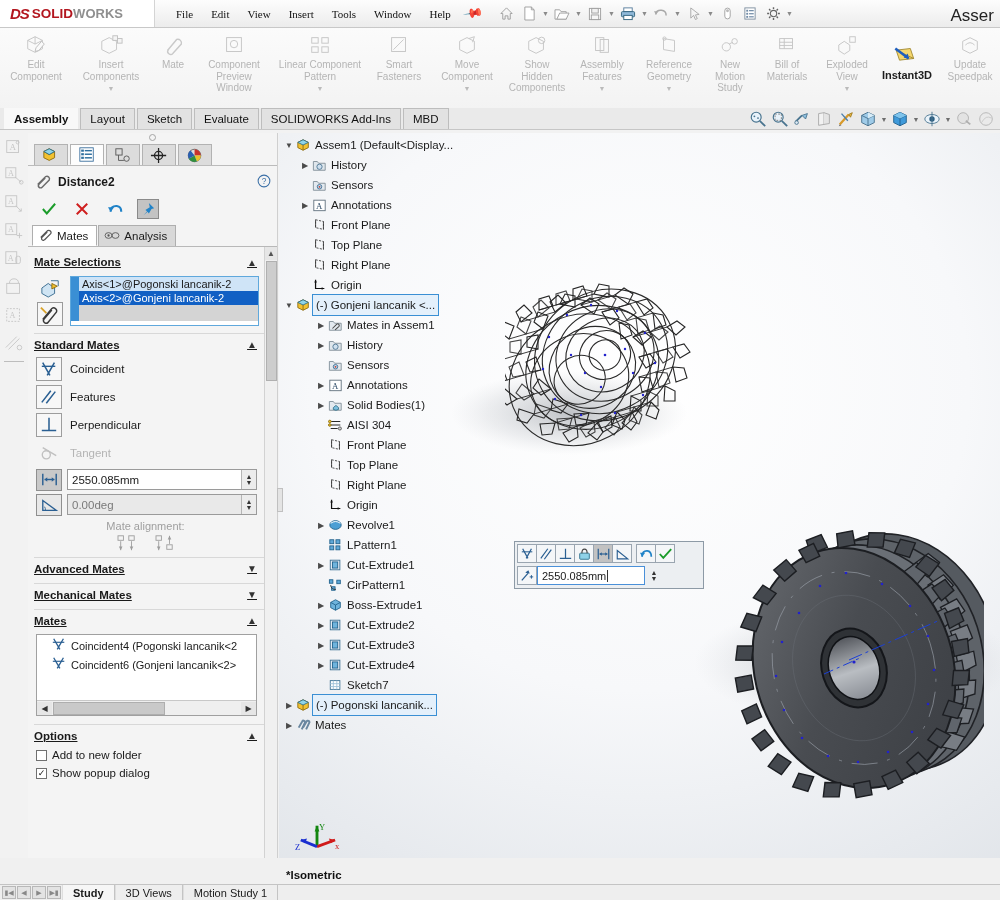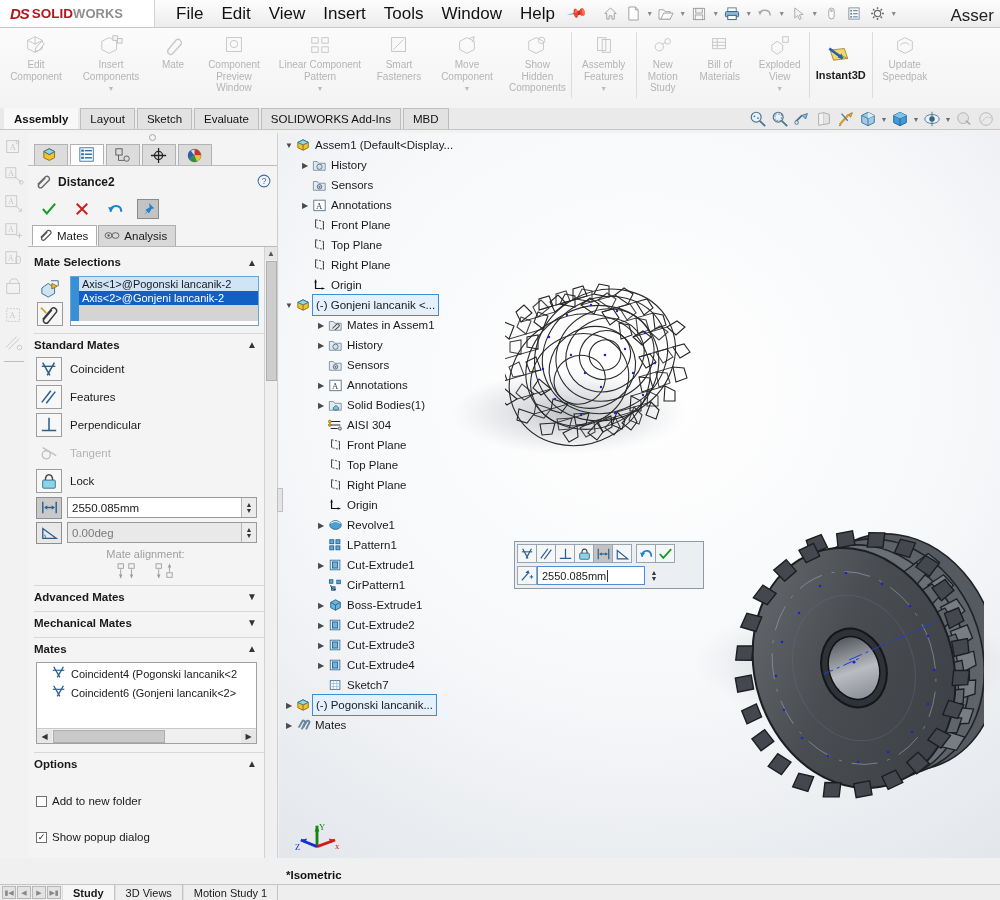--- a/index.html
+++ b/index.html
@@ -24,21 +24,21 @@
     width:155px; height:27px; background:#fff;
     border-right:1px solid #d4d4d4;
     display:flex; align-items:center; padding-left:10px;
   }
   .logo-ds { color:#b3161f; font-weight:bold; font-size:15px;
     font-style:italic; letter-spacing:-1px; margin-right:3px; font-family:"Liberation Sans",sans-serif;}
   .logo-solid { color:#b3161f; font-weight:bold; font-size:13.5px; letter-spacing:0px;}
   .logo-works { color:#8f8f8f; font-weight:bold; font-size:13px;}
   .menu-items { display:flex; align-items:center; margin-left:12px; }
   .menu-item {
-    padding:4px 9px; font-size:17px; color:#111; cursor:default;
+    padding:4px 9px; font-size:11px; color:#111; cursor:default;font-family:Liberation Serif, serif;
   }
   .pin-icon { margin-left:5px; color:#2079c4; font-size:13px; transform:rotate(35deg); display:inline-block;}
   .qtoolbar { display:flex; align-items:center; margin-left:14px; gap:1px; }
   .qt-btn { width:22px; height:22px; display:flex; align-items:center; justify-content:center;
      color:#9a9a9a; }
   .qt-caret { font-size:7px; color:#8a8a8a; width:9px; text-align:center;}
   .doc-title { position:absolute; right:6px; top:6px; font-size:17px; color:#222; }
 
   
   .ribbon {
@@ -118,21 +118,21 @@
   .pm-body { flex:1; overflow:hidden; position:relative; background:#f4f4f4; }
   .pm-scroll { position:absolute; right:0; top:0; width:13px; height:100%;
      background:#f0f0f0; border-left:1px solid #d2d2d2; }
   .pm-scroll-up, .pm-scroll-dn { height:13px; display:flex; align-items:center; justify-content:center;
      font-size:8px; color:#555; background:#e6e6e6; }
   .pm-scroll-thumb { position:absolute; top:14px; left:1px; width:11px; height:120px;
      background:#cdcdcd; border:1px solid #b0b0b0;}
   .pm-content { width:237px; padding:0 0 0 6px; }
 
   .sect-hdr { display:flex; align-items:center; height:22px; font-weight:bold; font-size:11.5px;
-     border-top:1px solid #d8d8d8; margin-top:4px; padding-right:8px; }
+     border-top:1px solid #d8d8d8; margin-top:4px; padding-right:8px;text-decoration:underline; }
   .sect-hdr .chev { margin-left:auto; font-size:10px; color:#333; }
   .sect-hdr.nobord { border-top:none; }
 
   .mate-sel-row { display:flex; gap:4px; padding:3px 6px 3px 0; }
   .mate-sel-icons { width:32px; display:flex; flex-direction:column; gap:2px; align-items:center;}
   .ms-ibtn { width:26px; height:24px; display:flex; align-items:center; justify-content:center; }
   .ms-ibtn.boxed { border:1px solid #9a9a9a; background:#f6f6f6; }
   .mate-listbox { flex:1; border:1px solid #5fa8dc; background:#fff; padding:0; }
   .mate-listbox .lb-inner { display:flex; }
   .lb-bluebar { width:8px; background:#3a8fd4; }
@@ -167,21 +167,21 @@
   .mates-box { border:1px solid #a0a0a0; background:#fff; height:82px; margin:3px 8px 0 2px;
     position:relative; overflow:hidden; }
   .mb-item { display:flex; align-items:center; gap:4px; font-size:11px; padding:2px 2px 0 14px;
     white-space:nowrap; }
   .mb-hscroll { position:absolute; left:0; bottom:0; width:100%; height:15px;
     background:#efefef; border-top:1px solid #c8c8c8; display:flex; align-items:center; }
   .mb-arrow { width:15px; height:13px; display:flex; align-items:center; justify-content:center;
     font-size:8px; color:#333; background:#e6e6e6;}
   .mb-thumb { height:13px; width:112px; background:#c9c9c9; border:1px solid #aeaeae; margin-left:1px;}
 
-  .chk-row { display:flex; align-items:center; gap:5px; height:18px; font-size:11.5px; padding-left:2px;margin-top:18px;}
+  .chk-row { display:flex; align-items:center; gap:5px; height:18px; font-size:11.5px; padding-left:2px;}
   .chk { width:11px; height:11px; border:1px solid #707070; background:#fff;
     display:flex; align-items:center; justify-content:center; font-size:9px; color:#111; line-height:9px;}
 
   
   .tree {
     position:absolute; left:279px; top:133px; width:205px; height:725px;
     background:transparent; overflow:hidden; padding-top:2px;
   }
   .tnode { display:flex; align-items:center; height:20px; font-size:11.5px; white-space:nowrap; }
   .texp { width:12px; text-align:center; font-size:8px; color:#4a4a4a; flex:none;}
@@ -427,20 +427,30 @@
       <span class="rb-ico">
         <svg width="26" height="22" viewBox="0 0 28 24">
             <rect x="7" y="4" width="9" height="14" fill="none" stroke="#c4c4c4"></rect>
             <rect x="12" y="6" width="9" height="14" fill="none" stroke="#c4c4c4"></rect>
           </svg>
       </span>
       <span class="rb-lbl">Assembly<br>Features</span>
       <span class="rb-caret">▼</span>
     </div>
 
+    <div class="rb-btn" style="min-width:70px">
+      <span class="rb-ico">
+        <svg width="26" height="22" viewBox="0 0 28 24">
+            <path d="M8 5 L20 7 L20 19 L8 17 Z" fill="none" stroke="#c4c4c4"></path>
+            <circle cx="9" cy="5" r="1.8" fill="none" stroke="#c4c4c4"></circle>
+          </svg>
+      </span>
+      <span class="rb-lbl">Reference<br>Geometry</span>
+      <span class="rb-caret">▼</span>
+    </div>
 
     <div class="rb-sep"></div>
 
     <div class="rb-btn" style="min-width:52px">
       <span class="rb-ico">
         <svg width="26" height="22" viewBox="0 0 28 24">
             <circle cx="10" cy="14" r="4.5" fill="none" stroke="#c4c4c4"></circle>
             <circle cx="19" cy="8" r="3" fill="none" stroke="#c4c4c4"></circle>
             <path d="M13 11 L17 9" stroke="#c4c4c4"></path>
           </svg>
@@ -822,29 +832,20 @@
           <span class="mate-ico plain">
             <svg width="20" height="18" viewBox="0 0 22 20">
                 <circle cx="8" cy="12" r="4.5" fill="none" stroke="#c0c0c0" stroke-width="1.5"></circle>
                 <path d="M4 4 L19 13" stroke="#c0c0c0" stroke-width="1.5"></path>
               </svg>
           </span>
           <span class="mate-lbl dim">Tangent</span>
         </div>
 
 
-        <div class="mate-row">
-          <span class="mate-ico">
-            <svg width="20" height="18" viewBox="0 0 22 20">
-                <rect x="4" y="9" width="14" height="9" rx="1" fill="#8fd2e8" stroke="#2a6f8c"></rect>
-                <path d="M7 9 Q7 3 11 3 Q15 3 15 9" fill="none" stroke="#4a4a4a" stroke-width="1.6"></path>
-              </svg>
-          </span>
-          <span class="mate-lbl">Lock</span>
-        </div>
 
         <div class="field-row">
           <span class="field-ico pressed">
             <svg width="19" height="17" viewBox="0 0 21 19">
                 <path d="M3 3 L3 16 M18 3 L18 16" stroke="#2a5f92" stroke-width="1.6"></path>
                 <path d="M5 9.5 L16 9.5" stroke="#2a5f92" stroke-width="1.6"></path>
                 <path d="M5 9.5 L8 7 L8 12 Z" fill="#2a5f92"></path>
                 <path d="M16 9.5 L13 7 L13 12 Z" fill="#2a5f92"></path>
               </svg>
           </span>

